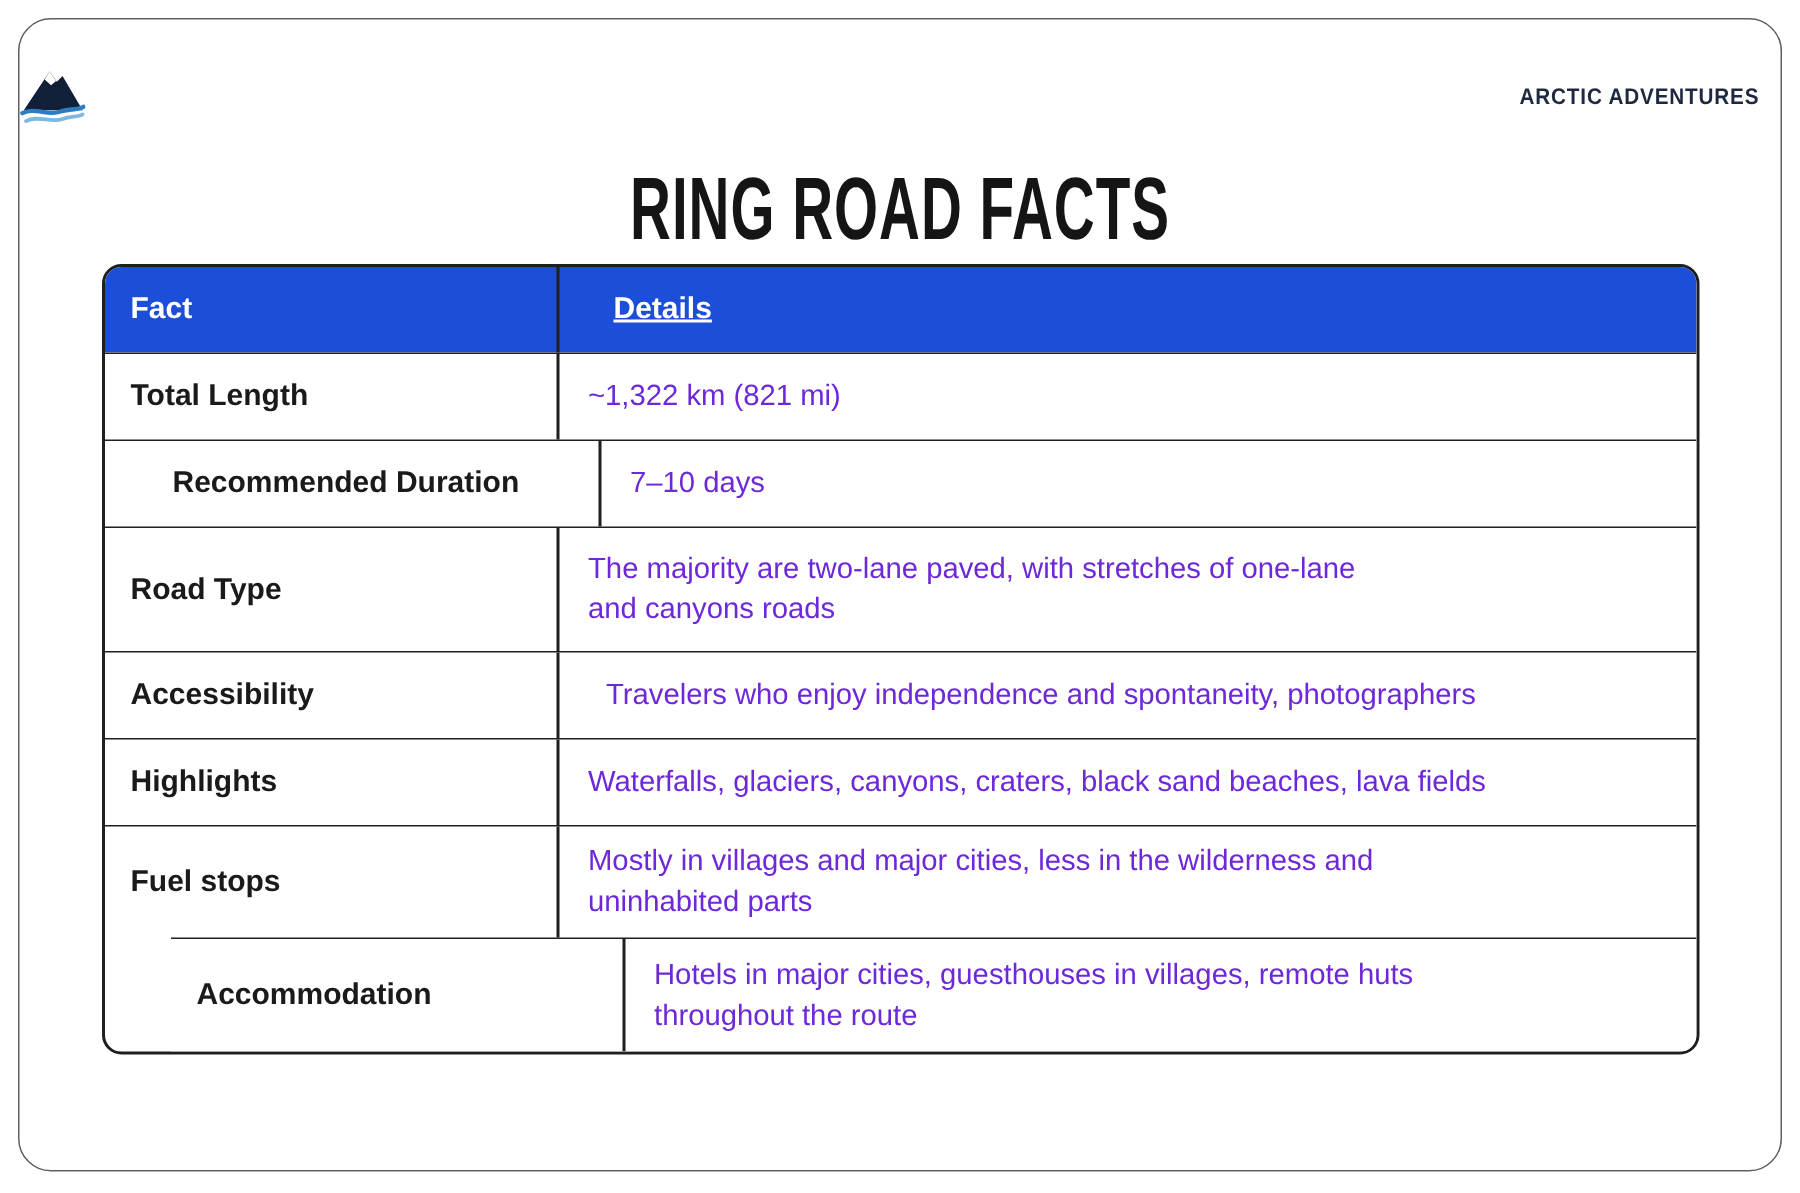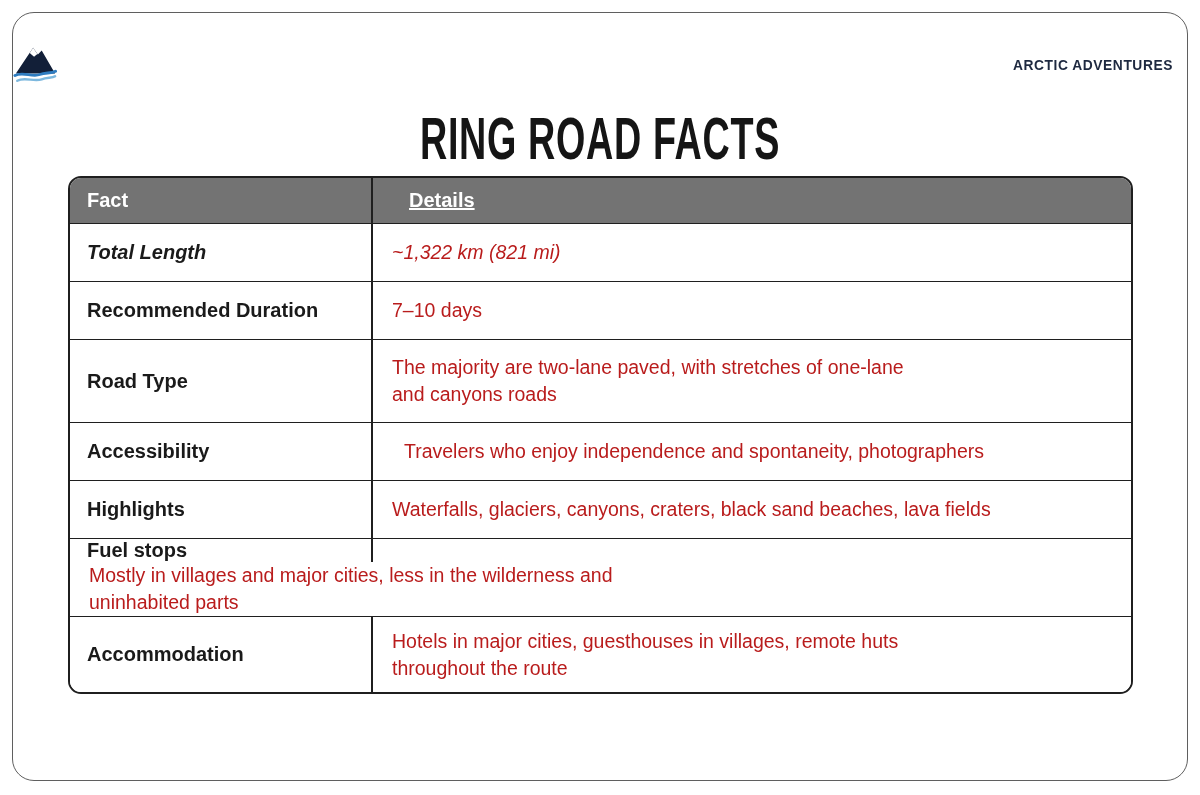--- a/index.html
+++ b/index.html
@@ -51,53 +51,53 @@
     position: absolute;
     left: 68px; top: 176px;
     width: 1065px;
     border: 2px solid #1f1f1f;
     border-radius: 13px;
     overflow: hidden;
     background: #ffffff;
   }
   .thead {
     display: flex;
-    height: 45px;
-    background: #737373;
+    height: 57px;
+    background: #1d4ed8;
   }
   .th {
     display: flex; align-items: center;
     color: #ffffff;
     font-weight: 700;
     font-size: 20px;
   }
   .th-fact { width: 303px; padding-left: 17px; border-right: 2px solid #1f1f1f; }
   .th-details { flex: 1; padding-left: 36px; text-decoration: underline; }
 
   .trow { display: flex; border-top: 1.5px solid #1f1f1f; background: #ffffff; }
   .td { display: flex; align-items: center; }
   .td-fact {
     width: 303px; padding-left: 17px; padding-right: 10px;
     border-right: 2px solid #1f1f1f;
     font-weight: 700; font-size: 20px; color: #1a1a1a;
   }
   .td-details {
     flex: 1; padding-left: 19px; padding-right: 30px;
-    font-size: 19.5px; color: #b91c1c;
+    font-size: 19.5px; color: #6d28d9;
     line-height: 27px;
     white-space: pre-line;
   }
-  .r1 { min-height: 58px; font-style: italic; }
-  .r2 { min-height: 58px; }
+  .r1 { min-height: 58px; }
+  .r2 { min-height: 58px; padding-left: 28px; }
   .r3 { min-height: 56px; }
   .r4 { min-height: 83px; }
   .r5 { min-height: 58px; gap: 12px; }
   .r6 { min-height: 58px; }
-  .r7 { min-height: 75px; flex-direction: column; }
-  .r8 { min-height: 76px; }
+  .r7 { min-height: 75px; }
+  .r8 { min-height: 76px; margin-left: 44px; }
 </style>
 </head>
 <body>
 
 <div class="card">
 
   <div class="logo-row">
     <svg class="logo-icon" width="44" height="46" viewBox="0 0 46 46" aria-hidden="true">
       <path d="M3 33 L21 6 L26 13 L30 9 L44 33 Z" fill="#121f38"></path>
       <path d="M21 6 L25.5 12.5 L22 15.5 L17.5 11.5 Z" fill="#ffffff"></path>

